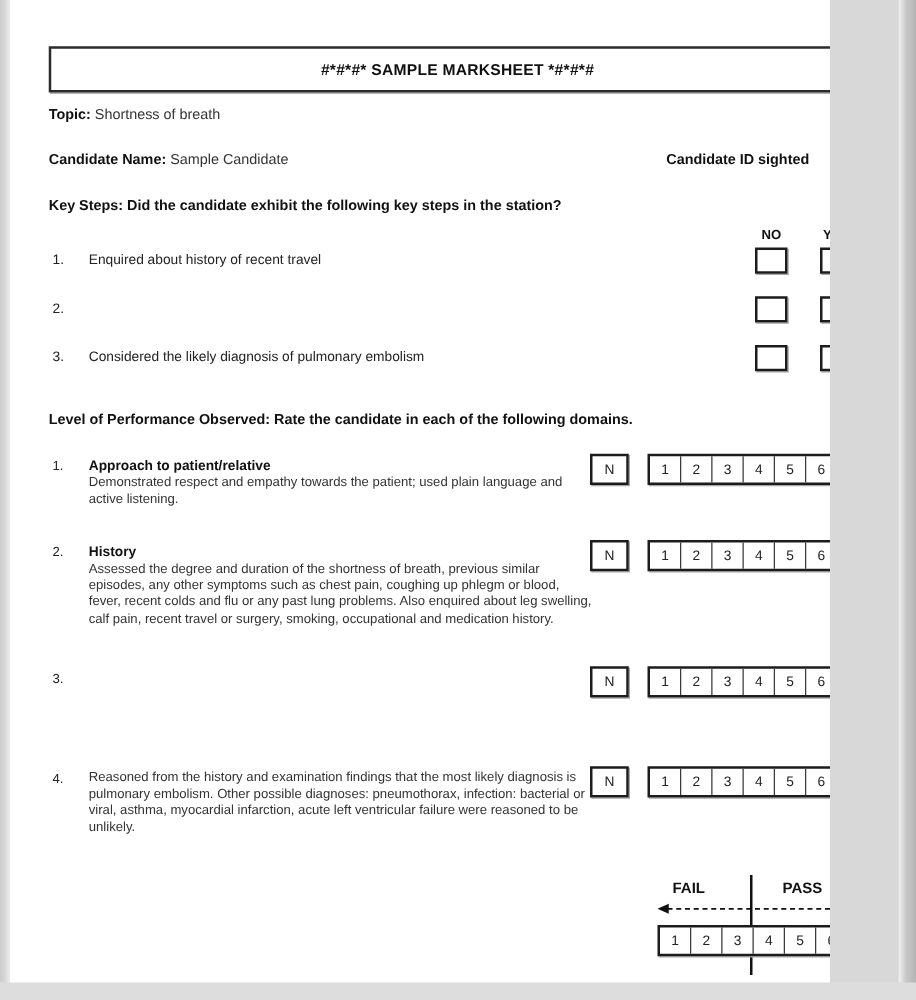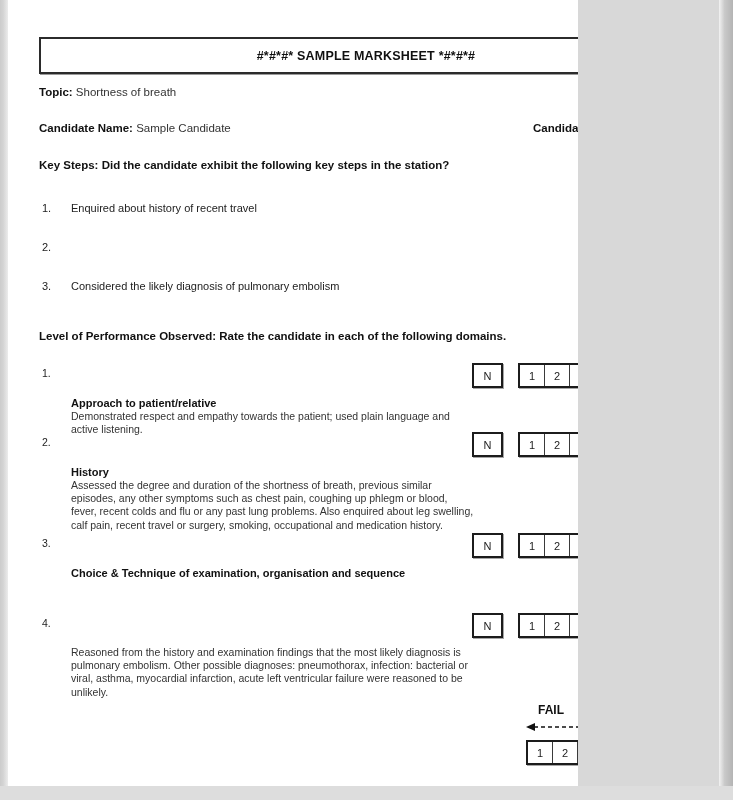--- a/index.html
+++ b/index.html
@@ -10,21 +10,21 @@
   body {
     width: 733px;
     height: 800px;
     overflow: hidden;
     font-family: "Liberation Sans", sans-serif;
   }
   #page {
     position: absolute;
     left: 8px;
     top: 0px;
-    width: 570px;
+    width: 656px;
     height: 786px;
     background: #ffffff;
     box-sizing: border-box;
     overflow: hidden;
   }
   
   #right-gutter {
     position: absolute;
     left: 719px;
     top: 0px;
@@ -94,21 +94,21 @@
     width: 26px;
     height: 21px;
     border: 2px solid #1c1c1c;
     background: #fff;
     box-sizing: border-box;
     box-shadow: 1px 1px 0 #a6a6a6;
   }
   .col-head {
     position: absolute;
     font-size: 10.5px;
-    font-weight: normal;
+    font-weight: bold;
     color: #111;
     text-align: center;
     width: 40px;
   }
 
   
   .ks-num {
     position: absolute;
     font-size: 11px;
     color: #222;
@@ -124,21 +124,20 @@
 
   
   .dom-num {
     position: absolute;
     font-size: 10.5px;
     color: #222;
   }
   .dom-block {
     position: absolute;
     width: 405px;
-    margin-top: 30px;
   }
   .dom-title {
     font-size: 11px;
     font-weight: bold;
     color: #111;
     line-height: 14px;
   }
   .dom-desc {
     font-size: 10.5px;
     color: #333;
@@ -289,21 +288,20 @@
     <div class="cell">2</div>
     <div class="cell">3</div>
     <div class="cell">4</div>
     <div class="cell">5</div>
     <div class="cell">6</div>
     <div class="cell">7</div>
   </div>
 
   <div class="dom-num" style="left:34px; top:537px;">3.</div>
   <div class="dom-block" style="left:63px; top:536px;">
-    <div class="dom-title">Choice &amp; Technique of examination, organisation and sequence</div>
   </div>
   <div class="n-box" style="left:464px; top:533px;">N</div>
   <div class="scale" style="left:510px; top:533px;">
     <div class="cell">1</div>
     <div class="cell">2</div>
     <div class="cell">3</div>
     <div class="cell">4</div>
     <div class="cell">5</div>
     <div class="cell">6</div>
     <div class="cell">7</div>

